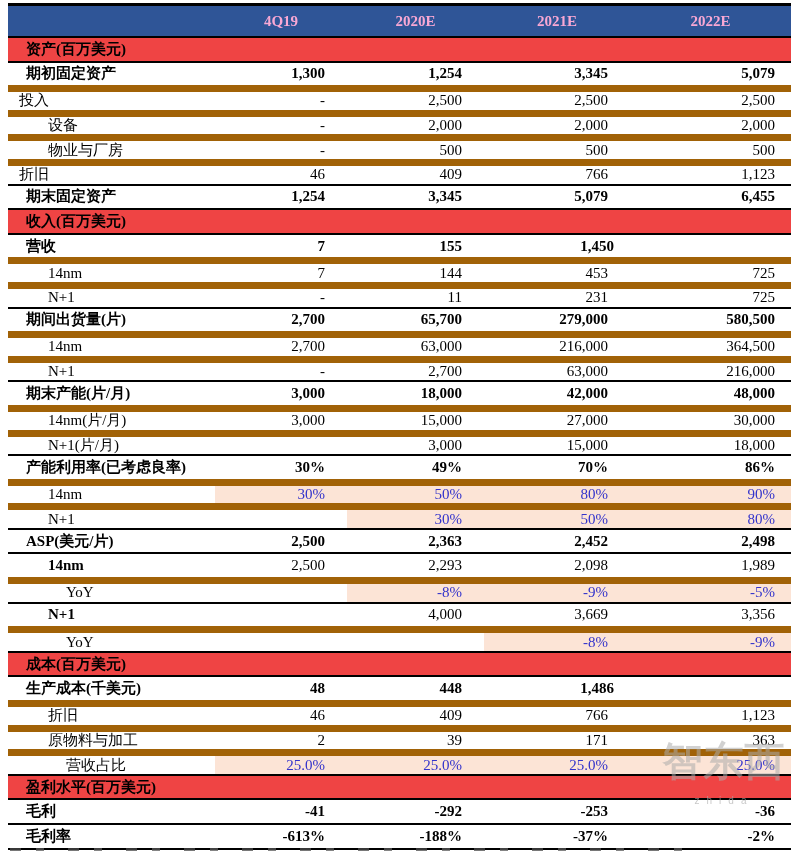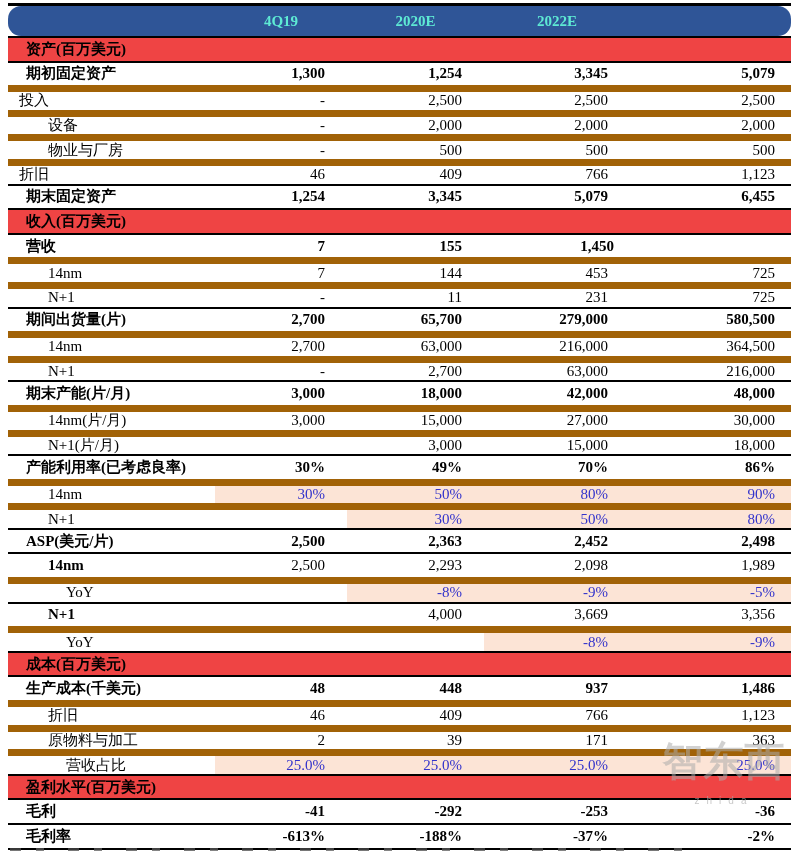--- a/index.html
+++ b/index.html
@@ -18,23 +18,22 @@
     border-bottom: 2px solid #000;
   }
   .row {
     display: grid;
     grid-template-columns: 207px 132px 137px 146px 161px;
     height: 24.6px;
   }
   .row.header-row {
     height: 30px;
     background: #2F5597;
-    color: #5eead4;
+    color: #f9a8d4;
     font-weight: bold;
-    border-radius: 13px;
   }
   .row.section-row {
     background: #ef4444;
     grid-template-columns: 1fr;
   }
   .bt1 { border-top: 7px solid #a16207; }
   .bt2 { border-top: 2px solid #000; }
   .cell {
     height: 100%;
     display: flex;
@@ -102,20 +101,21 @@
   }
 </style>
 </head>
 <body>
 
 <div class="fin-table">
   <div class="row header-row" id="header-row">
       <div class="cell c0"></div>
       <div class="cell c1">4Q19</div>
       <div class="cell c2">2020E</div>
+      <div class="cell c3">2021E</div>
       <div class="cell c4">2022E</div>
     </div>
   <div id="table-body">
       <div class="row bt2 section-row">
         <div class="cell">资产(百万美元)</div>
       </div>
       <div class="row bt2 data-row">
         <div class="cell label-cell ind1 lb">期初固定资产</div>
         <div class="cell c1 vb">1,300</div>
         <div class="cell c2 vb">1,254</div>
@@ -278,21 +278,20 @@
         <div class="cell c3 hl">-8%</div>
         <div class="cell c4 hl">-9%</div>
       </div>
       <div class="row bt2 section-row">
         <div class="cell">成本(百万美元)</div>
       </div>
       <div class="row bt2 data-row">
         <div class="cell label-cell ind1 lb">生产成本(千美元)</div>
         <div class="cell c1 vb">48</div>
         <div class="cell c2 vb">448</div>
-        <div class="cell c3 vb">937</div>
         <div class="cell c4 vb">1,486</div>
       </div>
       <div class="row bt1 data-row">
         <div class="cell label-cell ind2">折旧</div>
         <div class="cell c1">46</div>
         <div class="cell c2">409</div>
         <div class="cell c3">766</div>
         <div class="cell c4">1,123</div>
       </div>
       <div class="row bt1 data-row">

